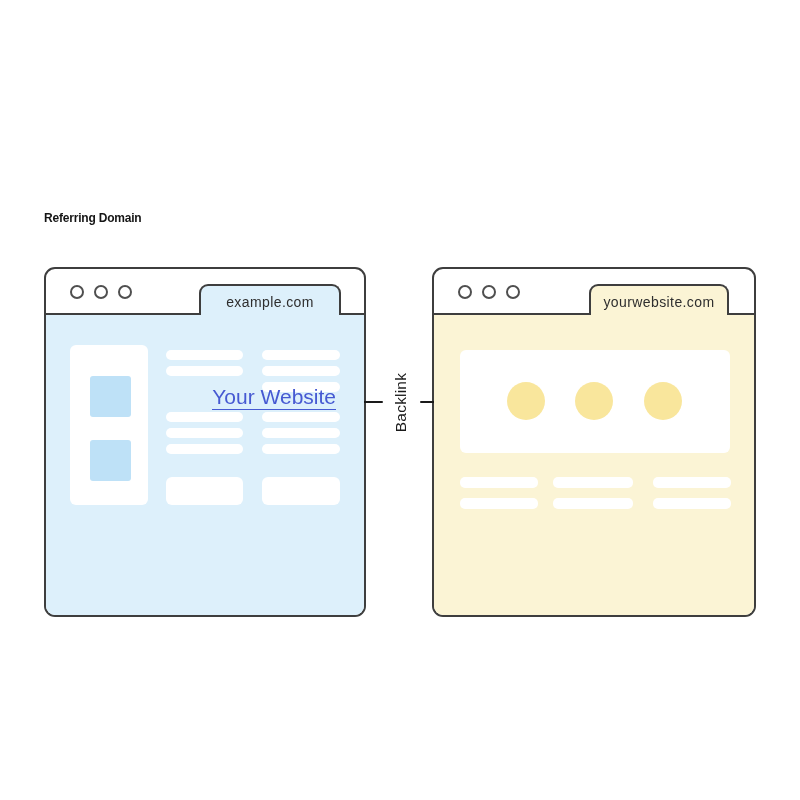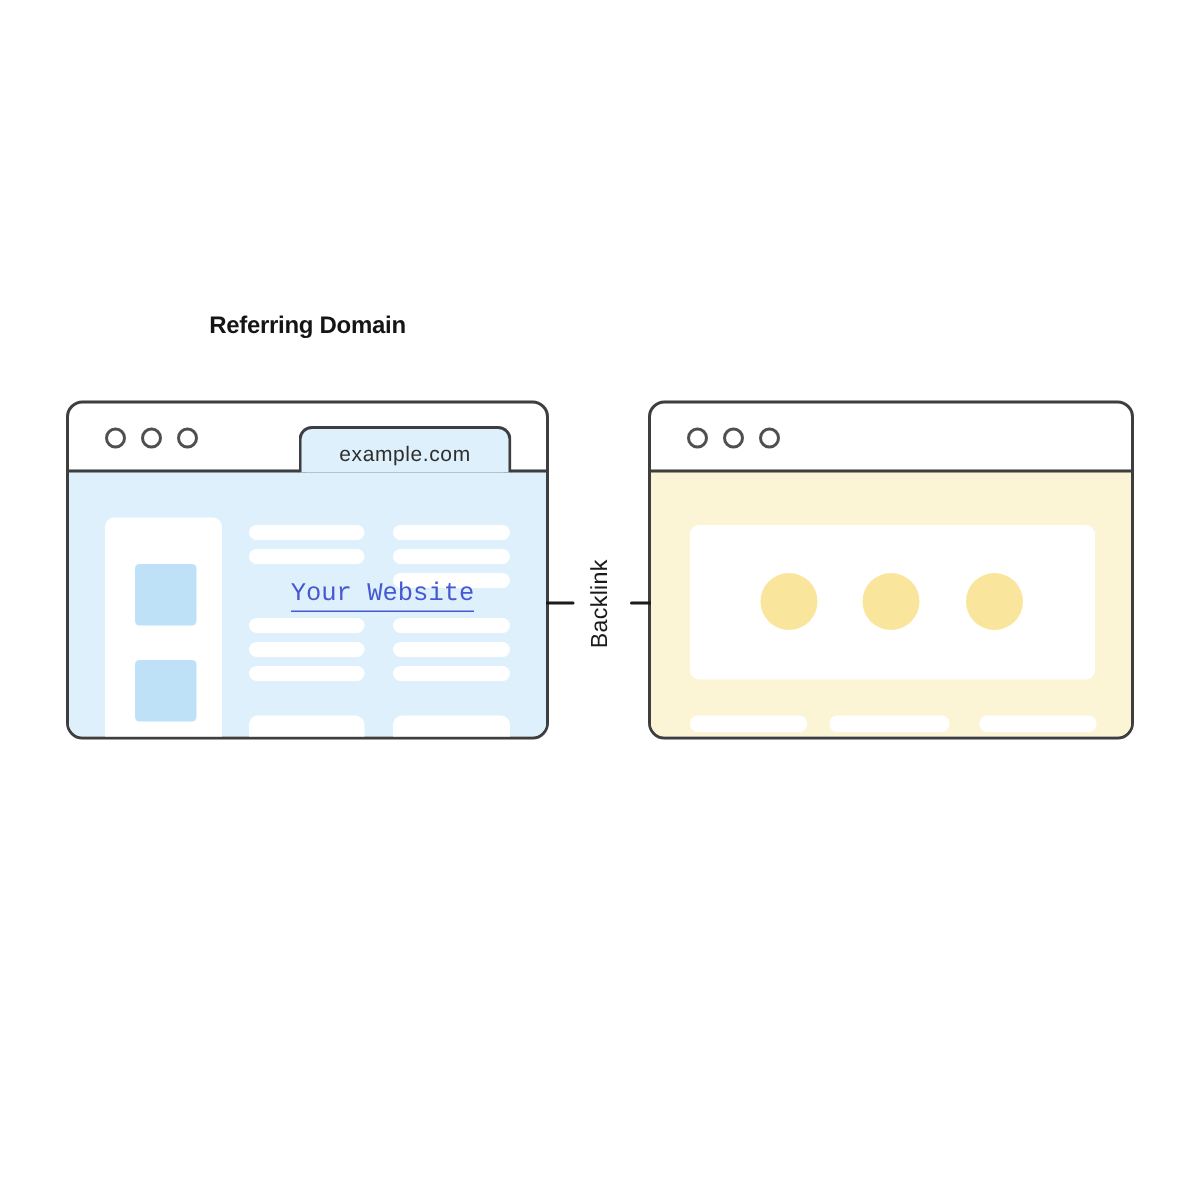--- a/index.html
+++ b/index.html
@@ -7,29 +7,29 @@
     width:800px;height:800px;
     background:var(--page-bg,#ffffff);
     font-family:"Liberation Sans", sans-serif;
     position:relative;overflow:hidden;
   }
   .canvas{position:absolute;inset:0;}
 
   
   .panel-title{
     position:absolute;top:205px;height:26px;
-    font-size:16px;font-weight:700;color:var(--title,#151515);
-    text-align:center;letter-spacing:-0.2px;line-height:26px;
+    font-size:12px;font-weight:700;color:var(--title,#151515);
+    letter-spacing:-0.2px;line-height:26px;
   }
   .panel-title.left{left:44px;width:322px;}
   .panel-title.right{left:432px;width:324px;}
 
   
   .window{
-    position:absolute;top:267px;height:226px;
+    position:absolute;top:267px;height:350px;
     background:var(--white,#ffffff);
     border:2px solid var(--outline,#3e3e3e);
     border-radius:11px;
     overflow:hidden;
     box-sizing:border-box;
   }
   .window.blue{left:44px;width:322px;}
   .window.yellow{left:432px;width:324px;}
 
   .controls{position:absolute;top:16px;left:24px;display:flex;gap:10px;z-index:4;}
@@ -74,23 +74,22 @@
   }
   .hero{left:26px;top:81px;width:270px;height:103px;border-radius:6px;}
   .y-circle{
     position:absolute;top:32px;width:38px;height:38px;border-radius:50%;
     background:var(--yellow-accent,#f9e69c);
   }
 
   
   .site-link{
     position:absolute;left:128px;top:117px;width:162px;height:24px;
-    z-index:3;text-align:center;font-size:17px;line-height:22px;
+    z-index:3;text-align:right;font-size:21px;line-height:22px;
     color:var(--link,#4659d2);
-    font-family:Liberation Mono, monospace;
   }
   .site-link span{
     border-bottom:1.6px solid var(--link,#4659d2);
     padding-bottom:1px;cursor:pointer;
   }
 
   
   .conn-dot{
     position:absolute;left:312px;top:397px;width:11px;height:11px;
     border-radius:50%;background:var(--ink,#1a1a1a);
@@ -157,20 +156,23 @@
 
   <div class="window yellow">
     <div class="win-body"></div>
 
     <div class="controls">
       <div class="dot-btn"></div>
       <div class="dot-btn"></div>
       <div class="dot-btn"></div>
     </div>
 
+    <div class="tab">
+      <span class="tab-label">yourwebsite.com</span>
+    </div>
 
     <div class="ph hero">
       <div class="y-circle" style="left:47px;"></div>
       <div class="y-circle" style="left:115px;"></div>
       <div class="y-circle" style="left:184px;"></div>
     </div>
 
     <div class="ph bar" style="left:26px;top:208px;width:78px;height:11px;"></div>
     <div class="ph bar" style="left:26px;top:229px;width:78px;height:11px;"></div>
     <div class="ph bar" style="left:119px;top:208px;width:80px;height:11px;"></div>

